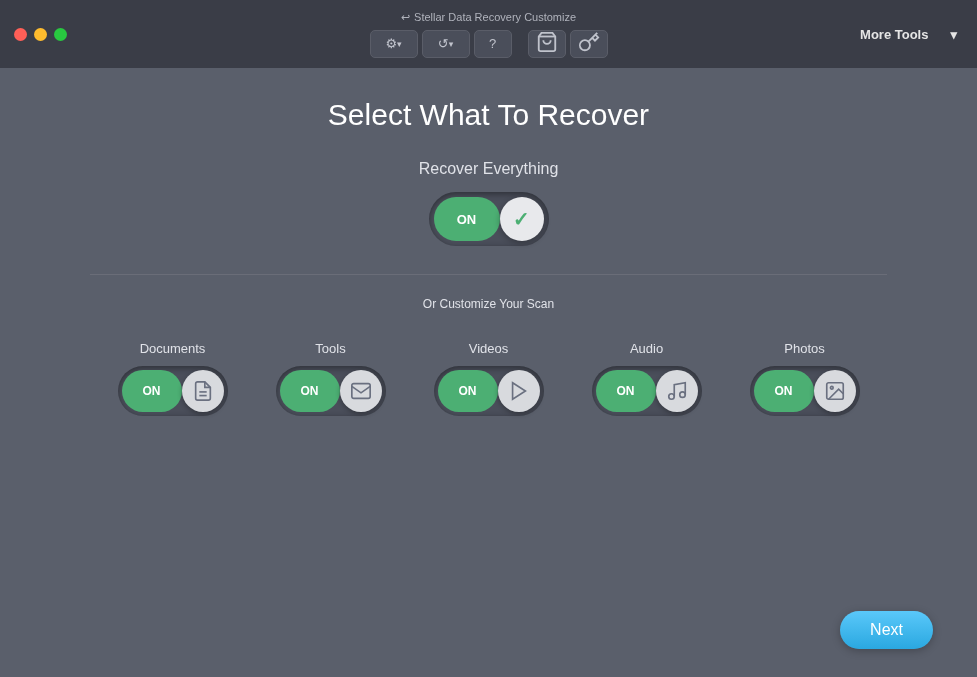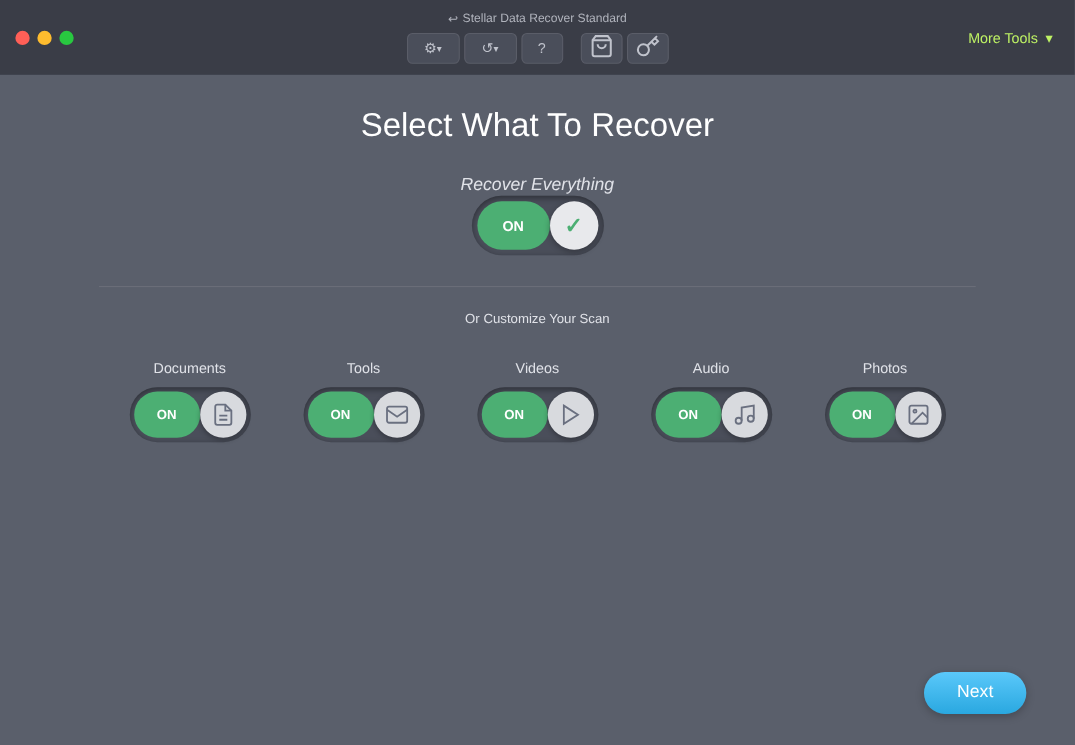--- a/index.html
+++ b/index.html
@@ -85,24 +85,25 @@
 
     .toolbar-separator {
       width: 8px;
     }
 
     .more-tools {
       position: absolute;
       right: 20px;
       display: flex;
       align-items: center;
-      gap: 7px;
-      color: #bef264;
+      gap: 22px;
+      color: #e5e5e5;
       font-size: 13px;
       cursor: pointer;
+      font-weight: bold;
     }
 
     
     .main-content {
       flex: 1;
       display: flex;
       flex-direction: column;
       align-items: center;
       padding: 20px 46px 20px;
       position: relative;
@@ -112,21 +113,21 @@
       color: #ffffff;
       font-size: 30px;
       font-weight: 400;
       margin-top: 10px;
       margin-bottom: 28px;
     }
 
     .recover-everything-label {
       color: #e0e2e8;
       font-size: 16px;
-      font-style: italic;
+      margin-bottom: 14px;
     }
 
     
     .toggle-container {
       background: #4a4e5a;
       border-radius: 30px;
       padding: 5px;
       display: flex;
       align-items: center;
       width: 120px;
@@ -267,21 +268,21 @@
 <div class="title-bar">
   <div class="traffic-lights">
     <div class="traffic-light tl-red"></div>
     <div class="traffic-light tl-yellow"></div>
     <div class="traffic-light tl-green"></div>
   </div>
 
   <div class="title-center">
     <div class="app-title">
       <span>↩</span>
-      <span>Stellar Data Recover Standard</span>
+      <span>Stellar Data Recovery Customize</span>
     </div>
     <div class="toolbar-icons">
       <div class="toolbar-btn toolbar-btn-wide">
         <span>⚙</span>
         <span style="font-size:9px;">▾</span>
       </div>
       <div class="toolbar-btn toolbar-btn-wide">
         <span>↺</span>
         <span style="font-size:9px;">▾</span>
       </div>

